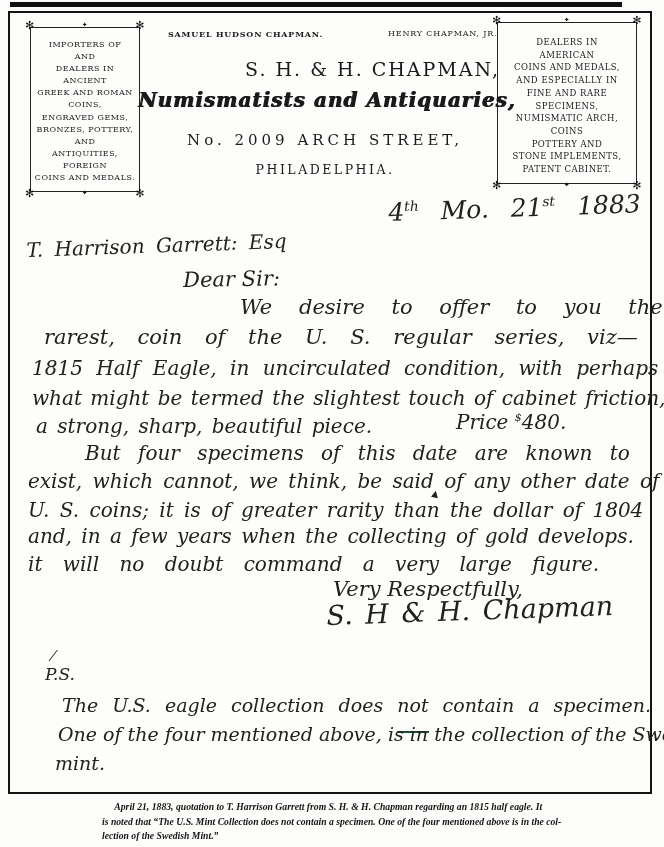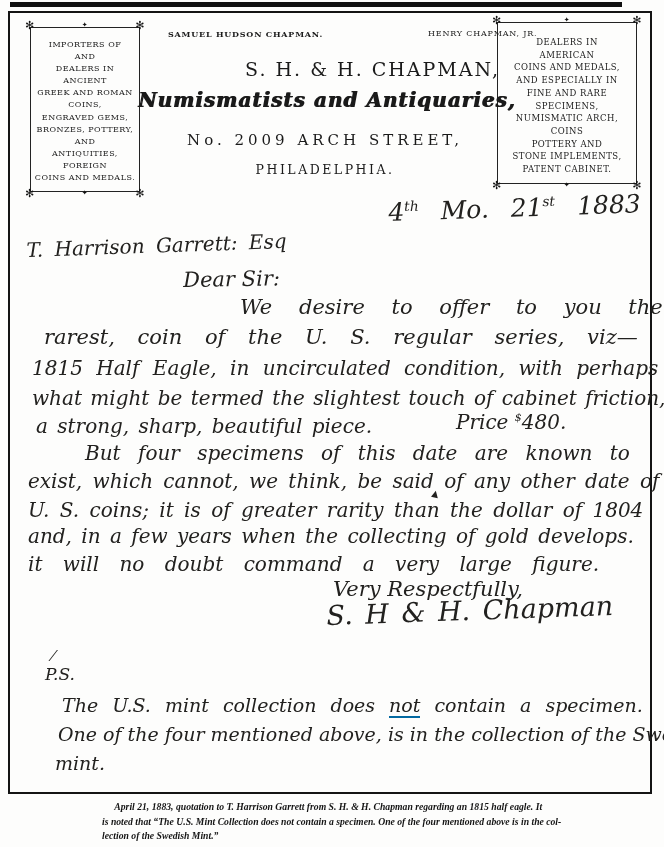--- a/index.html
+++ b/index.html
@@ -23,21 +23,21 @@
   .orn.tl { left:-6px;  top:-8px; }
   .orn.tr { right:-6px; top:-8px; }
   .orn.bl { left:-6px;  bottom:-8px; }
   .orn.br { right:-6px; bottom:-8px; }
   .orn.mt { left:50%; top:-6px;    transform:translateX(-50%); font-size:7px; }
   .orn.mb { left:50%; bottom:-6px; transform:translateX(-50%); font-size:7px; }
 
   
   .partner { position:absolute; top:29px; font-size:8px; letter-spacing:.8px; white-space:nowrap; }
   .partner-left  { left:168px;font-weight:bold; }
-  .partner-right { left:388px; width:100px; text-align:right;margin-left:40px; }
+  .partner-right { left:388px; width:100px; text-align:right; }
   .firm    { position:absolute; left:150px; top:58px;  width:350px; text-align:right; font-size:19px;  letter-spacing:2px;  white-space:nowrap; }
   .tagline { position:absolute; left:138px; top:88px;  width:374px; text-align:center; font-size:20px; font-weight:bold; font-style:italic; letter-spacing:1px; text-shadow:1px 0 0 currentColor; white-space:nowrap; }
   .address { position:absolute; left:150px; top:131px; width:350px; text-align:center; font-size:15px; letter-spacing:4px; white-space:nowrap; }
   .city    { position:absolute; left:150px; top:162px; width:350px; text-align:center; font-size:12.5px; letter-spacing:2.5px; white-space:nowrap; }
 
   
   .hw { position:absolute; font-family:"DejaVu Serif", serif; font-style:italic; color:#22211f; white-space:nowrap; transform-origin:0 0; }
   .hw sup { font-size:.55em; vertical-align:super; }
   .date      { left:388px; top:198px; font-size:25px; word-spacing:14px; transform:rotate(-2deg); }
   .addressee { left:26px;  top:238px; font-size:20px; word-spacing:5px; transform:rotate(-2deg); }
@@ -53,21 +53,21 @@
   .l8  { left:28px;  top:498px; font-size:20px; word-spacing:4px; }
   .l9  { left:28px;  top:524px; font-size:20px; word-spacing:3px; }
   .l10 { left:28px;  top:552px; font-size:20px; word-spacing:14px; }
   .closing   { left:333px; top:577px; font-size:21px; }
   .signature { left:326px; top:600px; font-size:27px; word-spacing:4px; transform:rotate(-2deg); }
   .tick      { left:52px;  top:648px; font-size:14px; }
   .ps-label  { left:45px;  top:664px; font-size:17px; }
   .ps1 { left:62px; top:694px; font-size:19px; word-spacing:8px; }
   .ps2 { left:58px; top:723px; font-size:19px; }
   .ps3 { left:55px; top:752px; font-size:19px; }
-  .u-not { border-bottom:2px solid #0369a1; padding-bottom:0; }
+  .u-not { border-bottom:2px solid #14532d; padding-bottom:15px; }
   .caret { left:433px; top:488px; font-size:9px; font-style:normal; transform:rotate(12deg); }
 
   
   .caption { position:absolute; left:102px; top:799px; width:560px;
     font-family:"Liberation Serif", serif; font-style:italic; font-weight:bold;
     font-size:11px; line-height:14.5px; color:#141414;
     transform:scaleX(.88); transform-origin:0 0; }
   .cap-line { white-space:nowrap; }
   .cap-line.c1 { text-indent:14px; }
 </style>
@@ -143,21 +143,21 @@
   <div class="hw caret">▲</div>
   <div class="hw l8">U. S. coins; it is of greater rarity than the dollar of 1804</div>
   <div class="hw l9">and, in a few years when the collecting of gold develops.</div>
   <div class="hw l10">it will no doubt command a very large figure.</div>
 
   <div class="hw closing">Very Respectfully,</div>
   <div class="hw signature">S. H &amp; H. Chapman</div>
 
   <div class="hw tick">⁄</div>
   <div class="hw ps-label">P.S.</div>
-  <div class="hw ps1"><span>The U.S. mint collection does </span><span class="u-not">not</span><span> contain a specimen.</span></div>
+  <div class="hw ps1"><span>The U.S. eagle collection does </span><span class="u-not">not</span><span> contain a specimen.</span></div>
   <div class="hw ps2">One of the four mentioned above, is in the collection of the Swedish</div>
   <div class="hw ps3">mint.</div>
 
   <div class="caption">
     <div class="cap-line c1">April 21, 1883, quotation to T. Harrison Garrett from S. H. &amp; H. Chapman regarding an 1815 half eagle. It</div>
     <div class="cap-line">is noted that “The U.S. Mint Collection does not contain a specimen. One of the four mentioned above is in the col-</div>
     <div class="cap-line">lection of the Swedish Mint.”</div>
   </div>
 
 </div>

